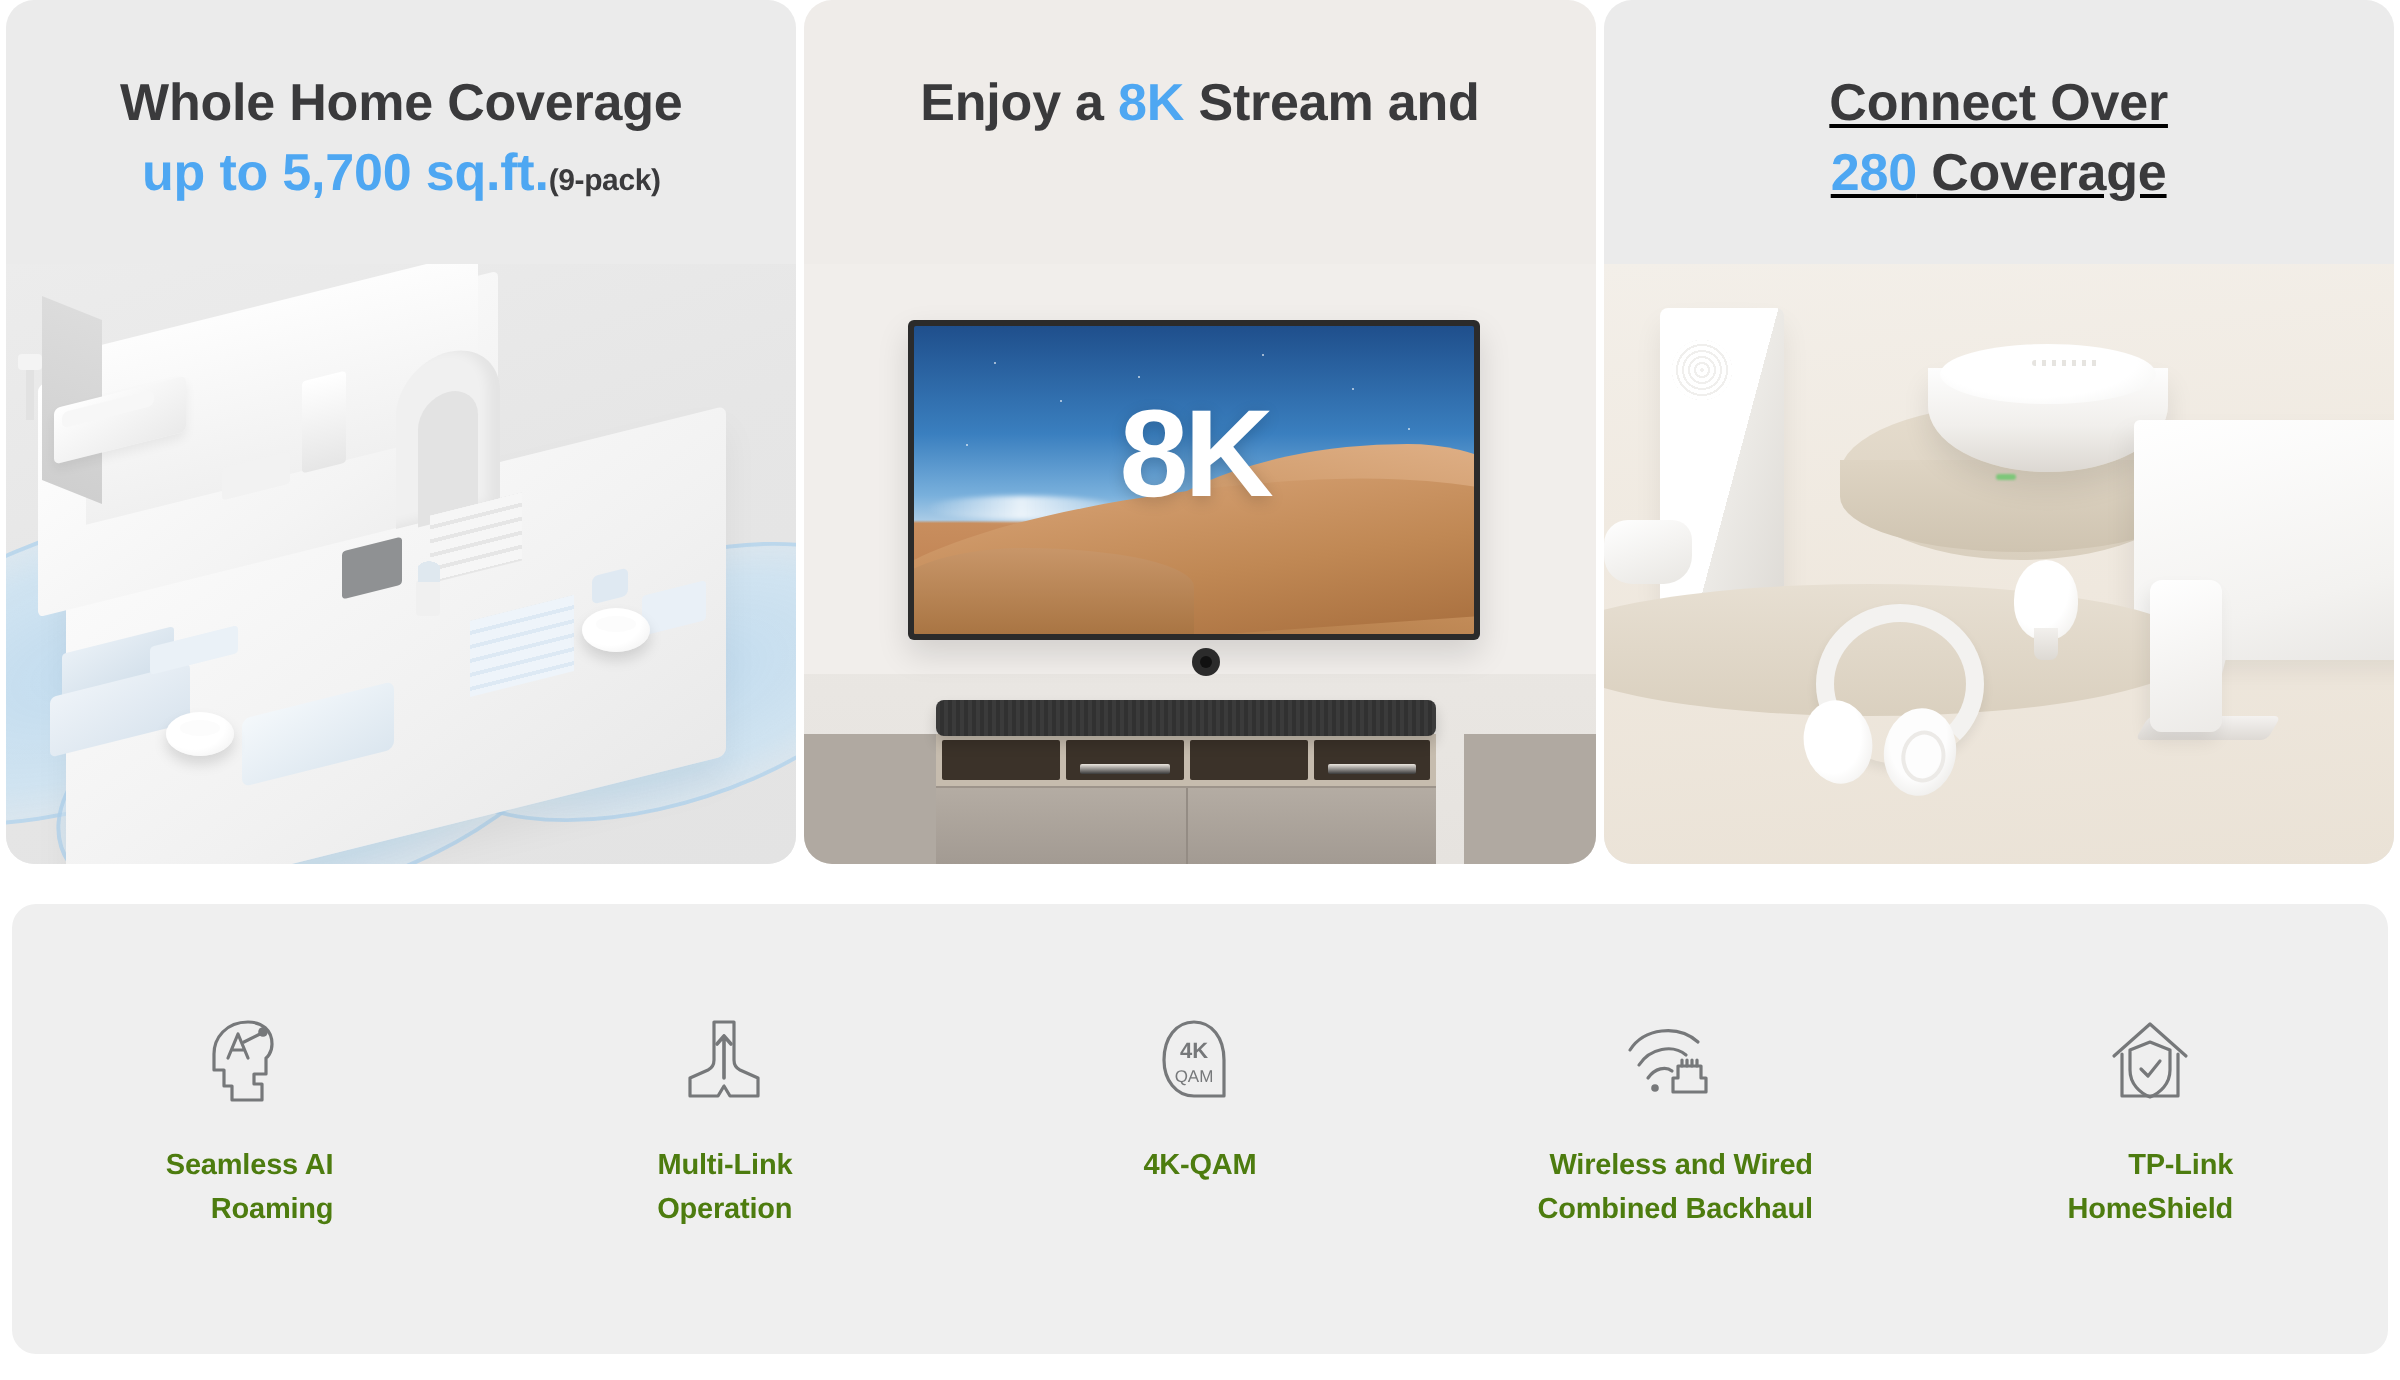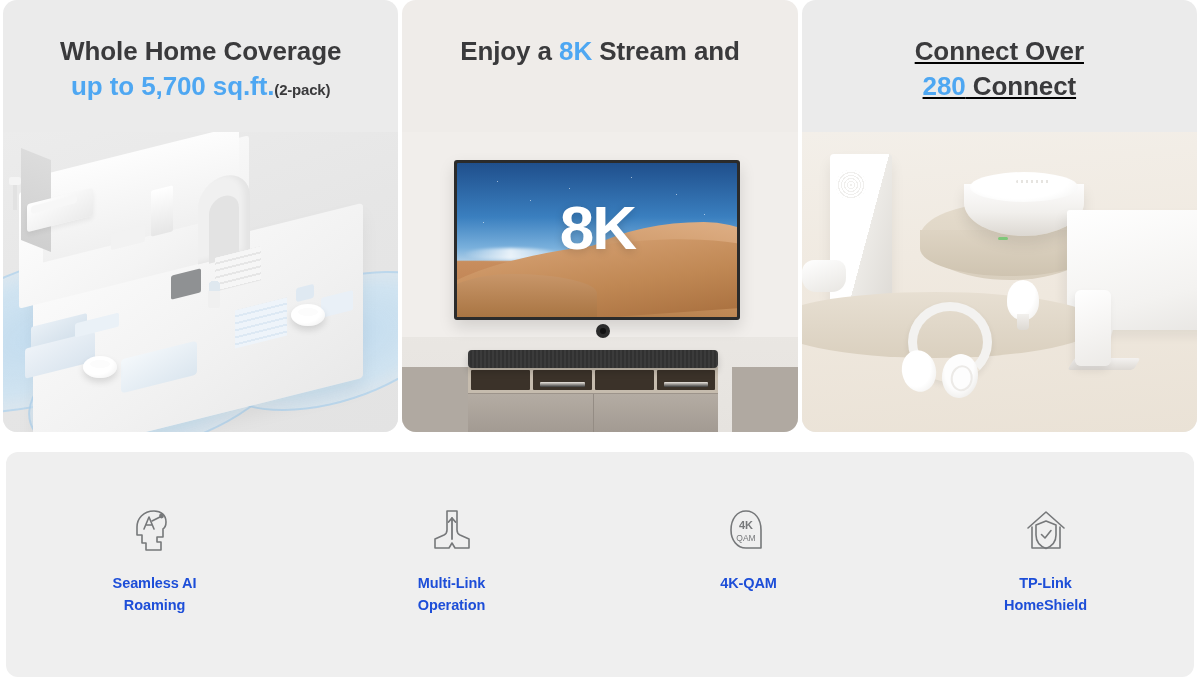--- a/index.html
+++ b/index.html
@@ -443,39 +443,39 @@
     flex: 1 1 0;
     display: flex;
     flex-direction: column;
     align-items: center;
     padding-top: 52px;
   }
   .feature-icon { height: 54px; display:flex; align-items:center; justify-content:flex-end; }
   .feature-icon svg { display:block; }
   .feature-label {
     margin-top: 14px;
-    text-align: center;
+    text-align: right;
     font-size: 14.5px;
     font-weight: bold;
-    color: #1d4ed8;
+    color: #4d7c0f;
     line-height: 1.55;
     letter-spacing: -0.1px;
     max-width: 170px;
   }
 </style>
 </head>
 <body>
 
 <div class="cards-row">
 
   <div class="card card-1">
     <div class="card-title">
       <div>Whole Home Coverage</div>
       <div>
-        <span class="blue">up to 5,700 sq.ft.</span><span class="sub-note">(2-pack)</span>
+        <span class="blue">up to 5,700 sq.ft.</span><span class="sub-note">(9-pack)</span>
       </div>
     </div>
     <div class="card-art">
       <div class="house-scene">
         <div class="cov cov-a"></div>
         <div class="cov cov-b"></div>
         <div class="cov cov-c"></div>
         <div class="floor-base"></div>
         <div class="floor-upper"></div>
         <div class="wall-back"></div>
@@ -541,21 +541,21 @@
           <div class="console-bottom"></div>
         </div>
         <div class="soundbar"></div>
       </div>
     </div>
   </div>
 
   <div class="card card-3">
     <div class="card-title">
       <div>Connect Over</div>
-      <div><span class="blue">280</span><span> Connect</span></div>
+      <div><span class="blue">280</span><span> Coverage</span></div>
     </div>
     <div class="card-art">
       <div class="dev-scene">
         <div class="podium-back"></div>
         <div class="xbox">
             <span class="fan"></span>
           </div>
         <div class="controller"></div>
         <div class="mesh-router">
           <div class="body"></div>
@@ -614,20 +614,34 @@
     <div class="feature-icon">
       <svg width="44" height="46" viewBox="0 0 44 46" fill="none" stroke="#76787a" stroke-width="1.6" stroke-linejoin="round" stroke-linecap="round">
         <path d="M34 22 C34 11 28 3 19 3 C10 3 4 11 4 22 C4 32 10 40 19 40 L34 40 Z"></path>
         <text x="19" y="21" font-family="'Liberation Sans', sans-serif" font-size="11" font-weight="bold" fill="#76787a" stroke="none" text-anchor="middle">4K</text>
         <text x="19" y="33" font-family="'Liberation Sans', sans-serif" font-size="8.5" fill="#76787a" stroke="none" text-anchor="middle">QAM</text>
       </svg>
     </div>
     <div class="feature-label" style="white-space:pre-line">4K-QAM</div>
   </div>
 
+  <div class="feature">
+    <div class="feature-icon">
+      <svg width="52" height="46" viewBox="0 0 52 46" fill="none" stroke="#76787a" stroke-width="1.6" stroke-linejoin="round" stroke-linecap="round">
+        <path d="M3 17 C10 6 27 4 37 13"></path>
+        <path d="M7.5 24.5 C13 16 24.5 14 31 19.5"></path>
+        <path d="M12 31 C15.5 26 21 25 24 27.5"></path>
+        <circle cx="15.5" cy="36" r="1.9" fill="#76787a" stroke="none"></circle>
+        <path d="M27 25 L27 31 L24.5 31 L24.5 38 L41 38 L41 31 L38.5 31 L38.5 25 Z"></path>
+        <path d="M29 25 L29 22 M31.5 25 L31.5 22 M34 25 L34 22 M36.5 25 L36.5 22"></path>
+      </svg>
+    </div>
+    <div class="feature-label" style="white-space:pre-line">Wireless and Wired
+Combined Backhaul</div>
+  </div>
 
   <div class="feature">
     <div class="feature-icon">
       <svg width="46" height="46" viewBox="0 0 46 46" fill="none" stroke="#76787a" stroke-width="1.6" stroke-linejoin="round" stroke-linecap="round">
         <path d="M5 20 L23 4 L41 20"></path>
         <path d="M9 19 L9 40 L37 40 L37 19"></path>
         <path d="M23 13 L33 17 L33 27 C33 34 28 38.5 23 40.5 C18 38.5 13 34 13 27 L13 17 Z"></path>
         <path d="M18.5 26.5 L22 30 L28 22.5"></path>
       </svg>
     </div>

